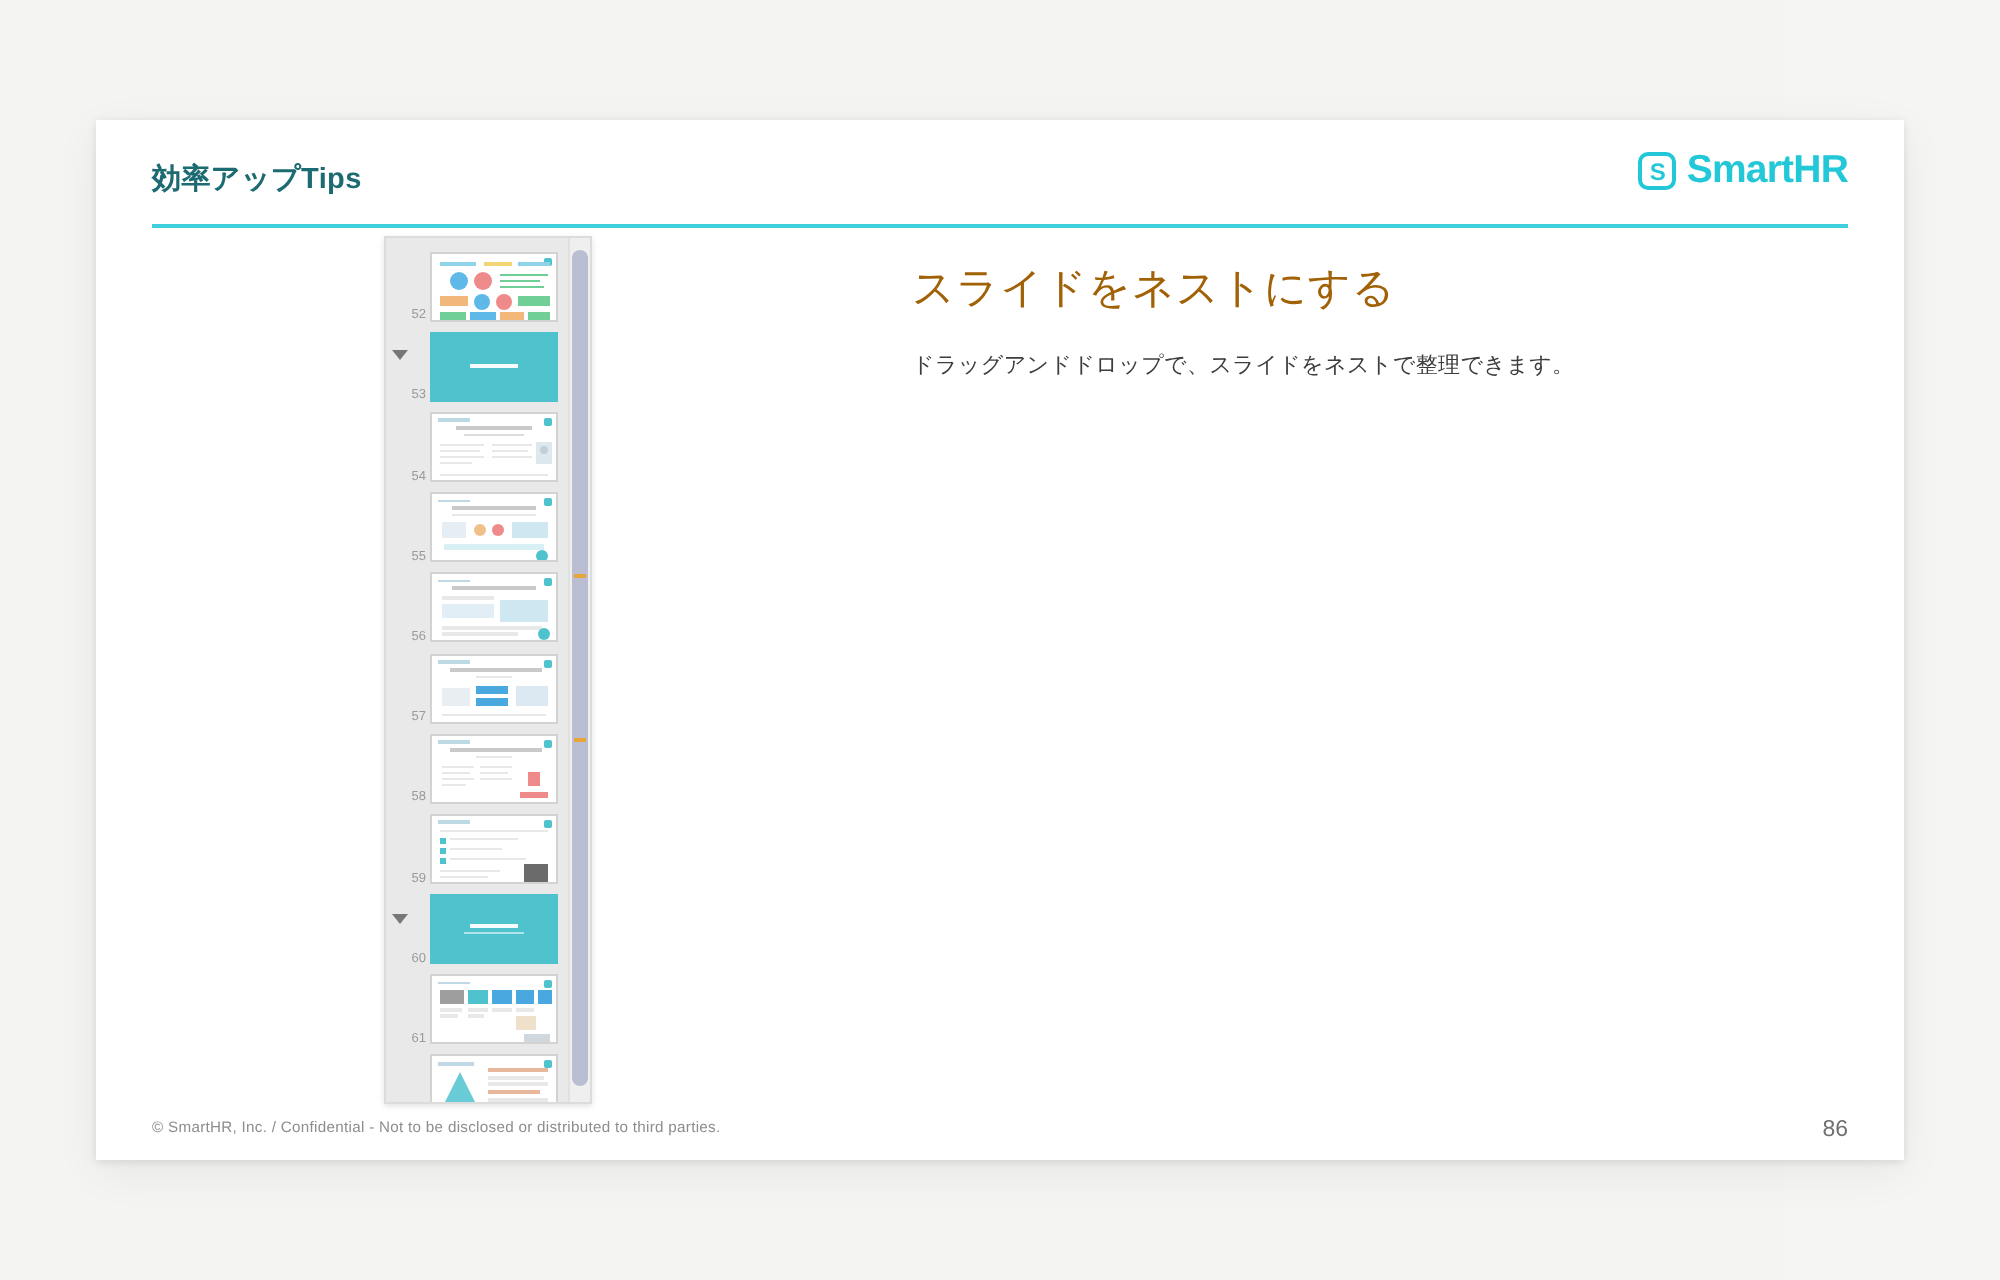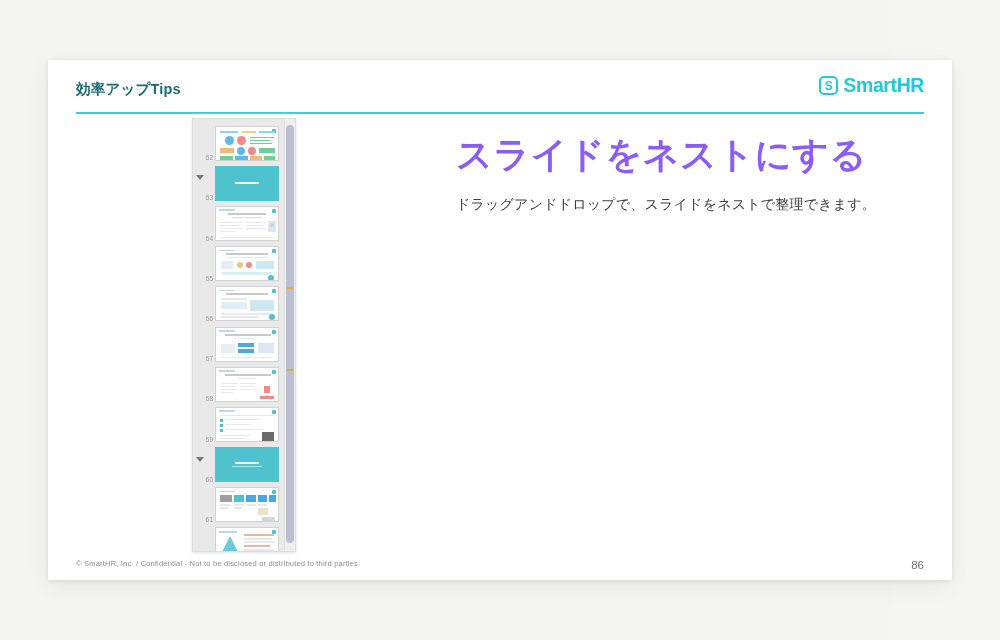--- a/index.html
+++ b/index.html
@@ -88,29 +88,29 @@
   }
 
   
   .content-col {
     position: absolute;
     left: 408px;
     top: 72px;
     width: 452px;
   }
   .content-title {
-    font-size: 36px;
-    font-weight: bold;
-    color: #8b5cf6;
+    font-size: 21px;
+    font-weight: normal;
+    color: #a16207;
     letter-spacing: 0.5px;
     line-height: 1.25;
     margin: 0 0 16px 0;
   }
   .content-body {
-    font-size: 14px;
+    font-size: 11px;
     color: #3d3d3d;
     line-height: 1.66;
     letter-spacing: 0.2px;
     margin: 0;
   }
 
   
   .figure-wrap {
     position: absolute;
     left: 144px;

